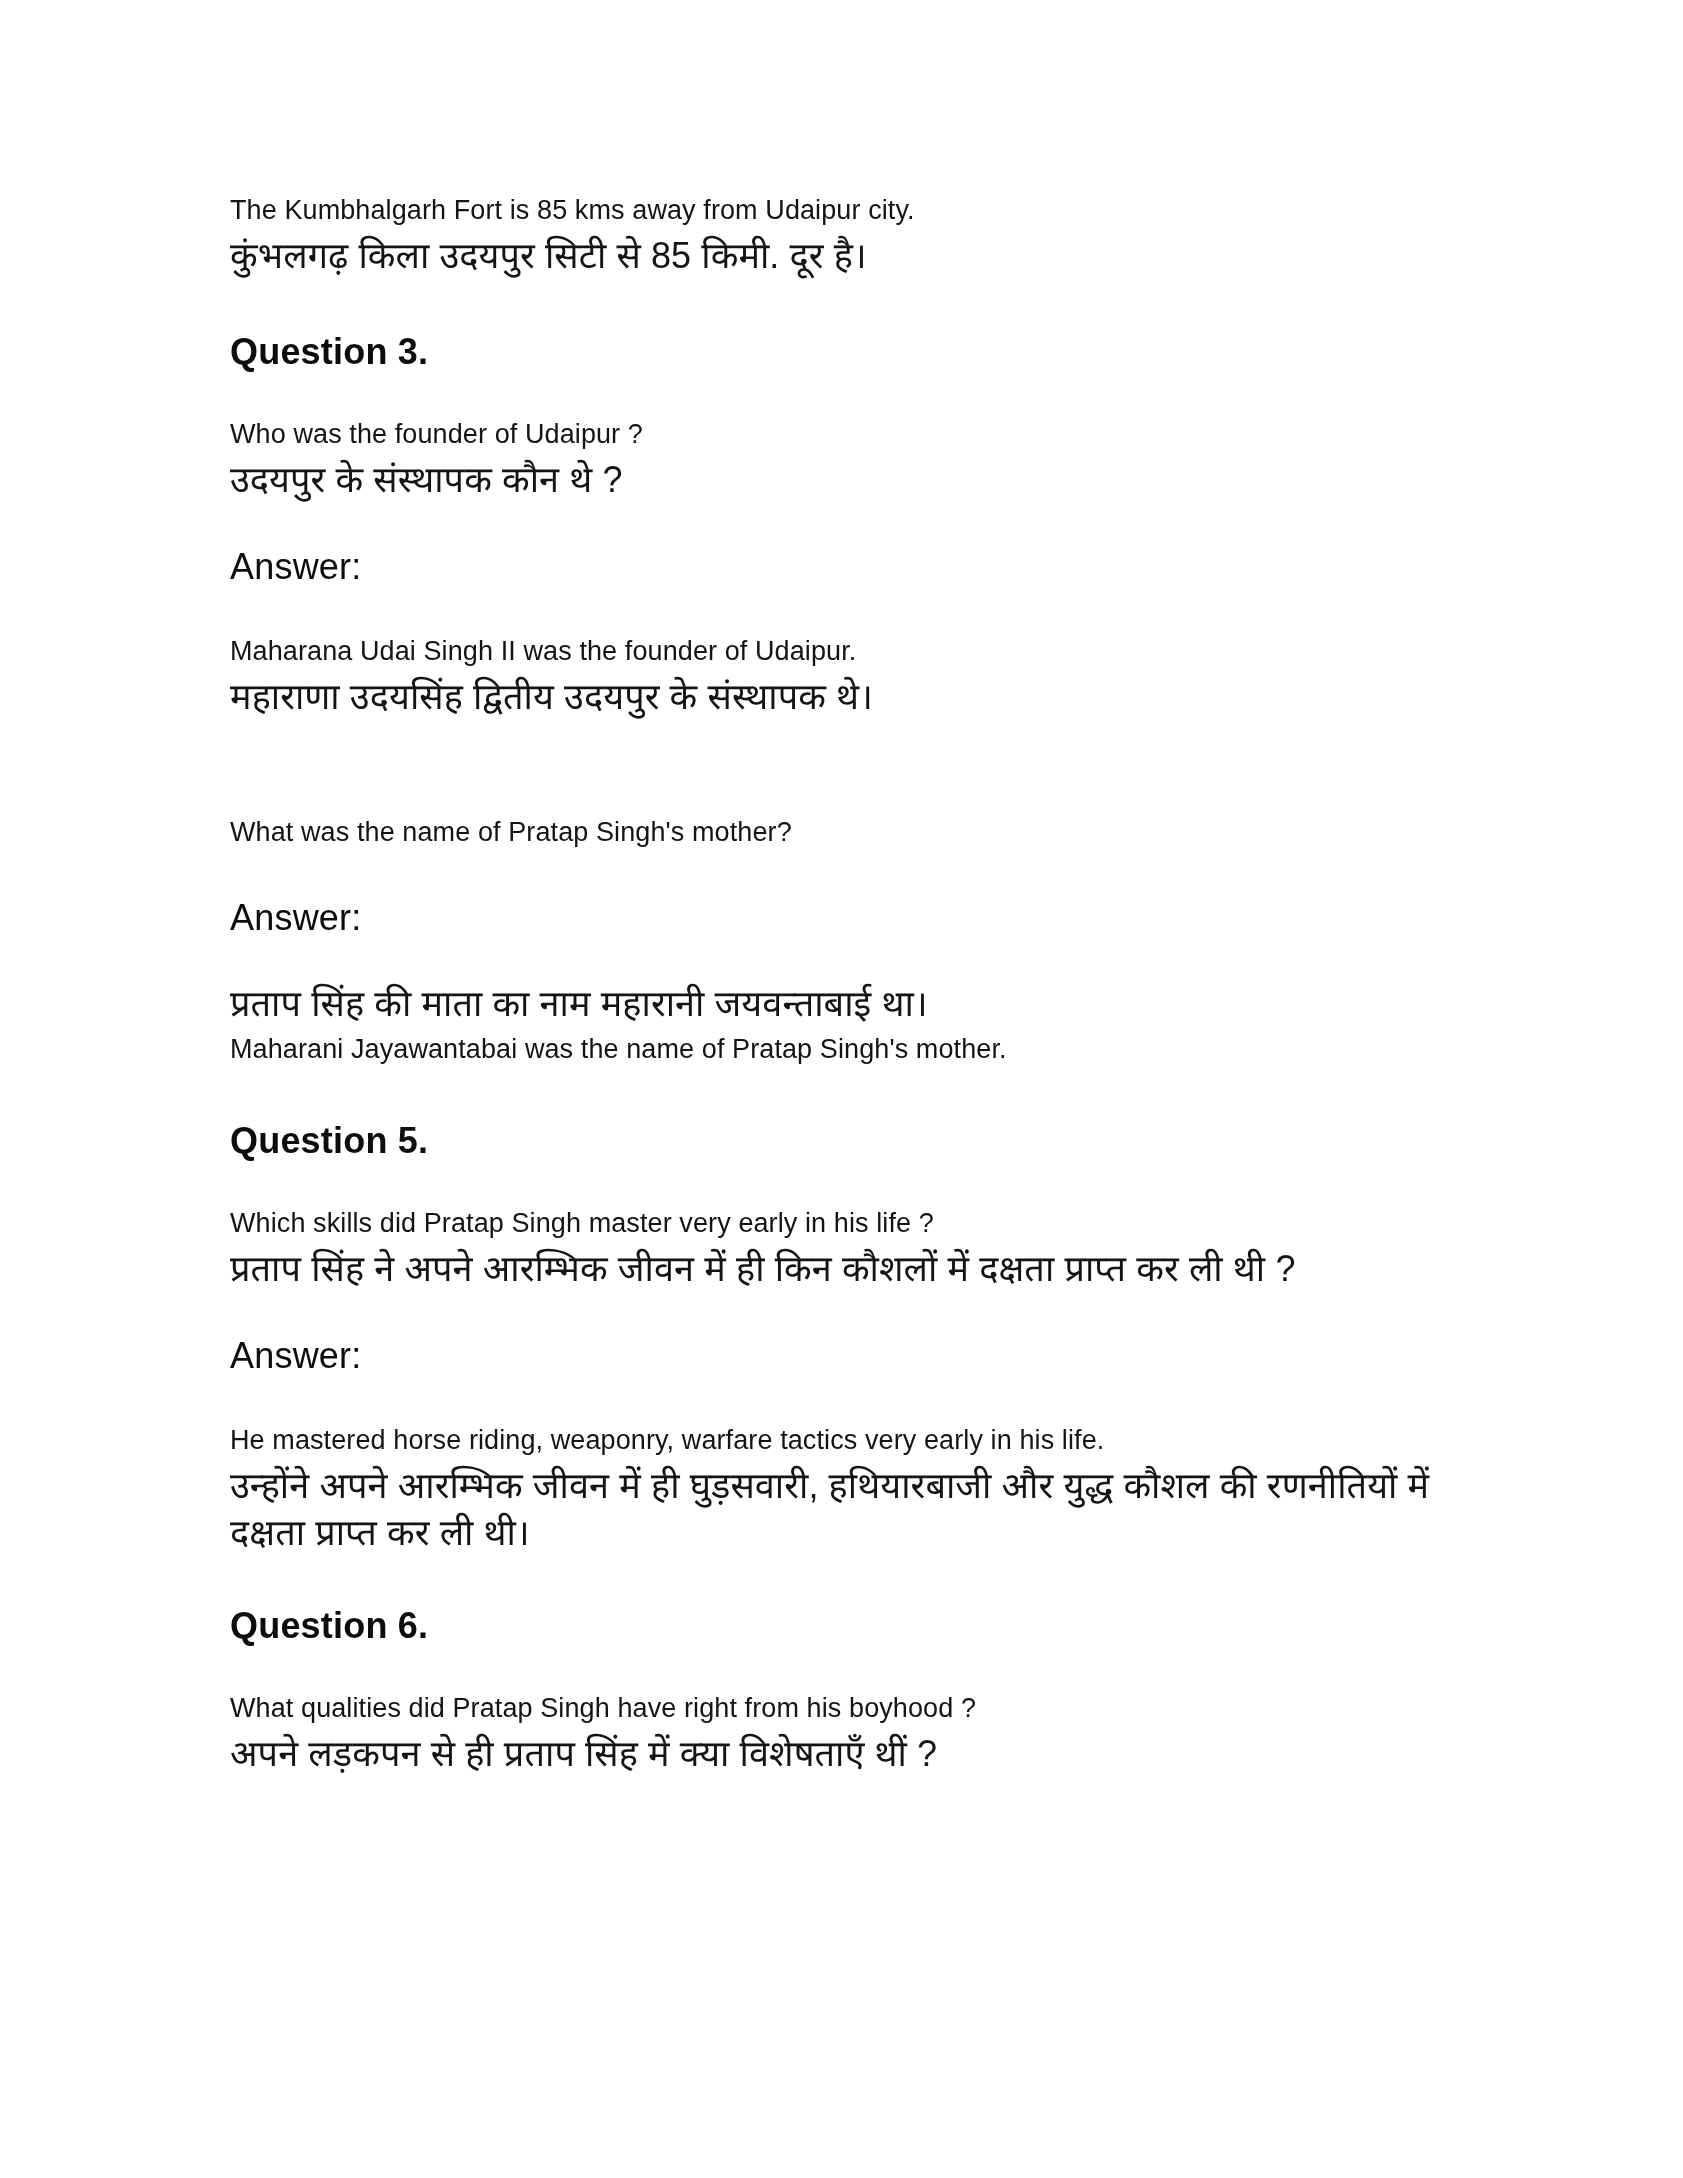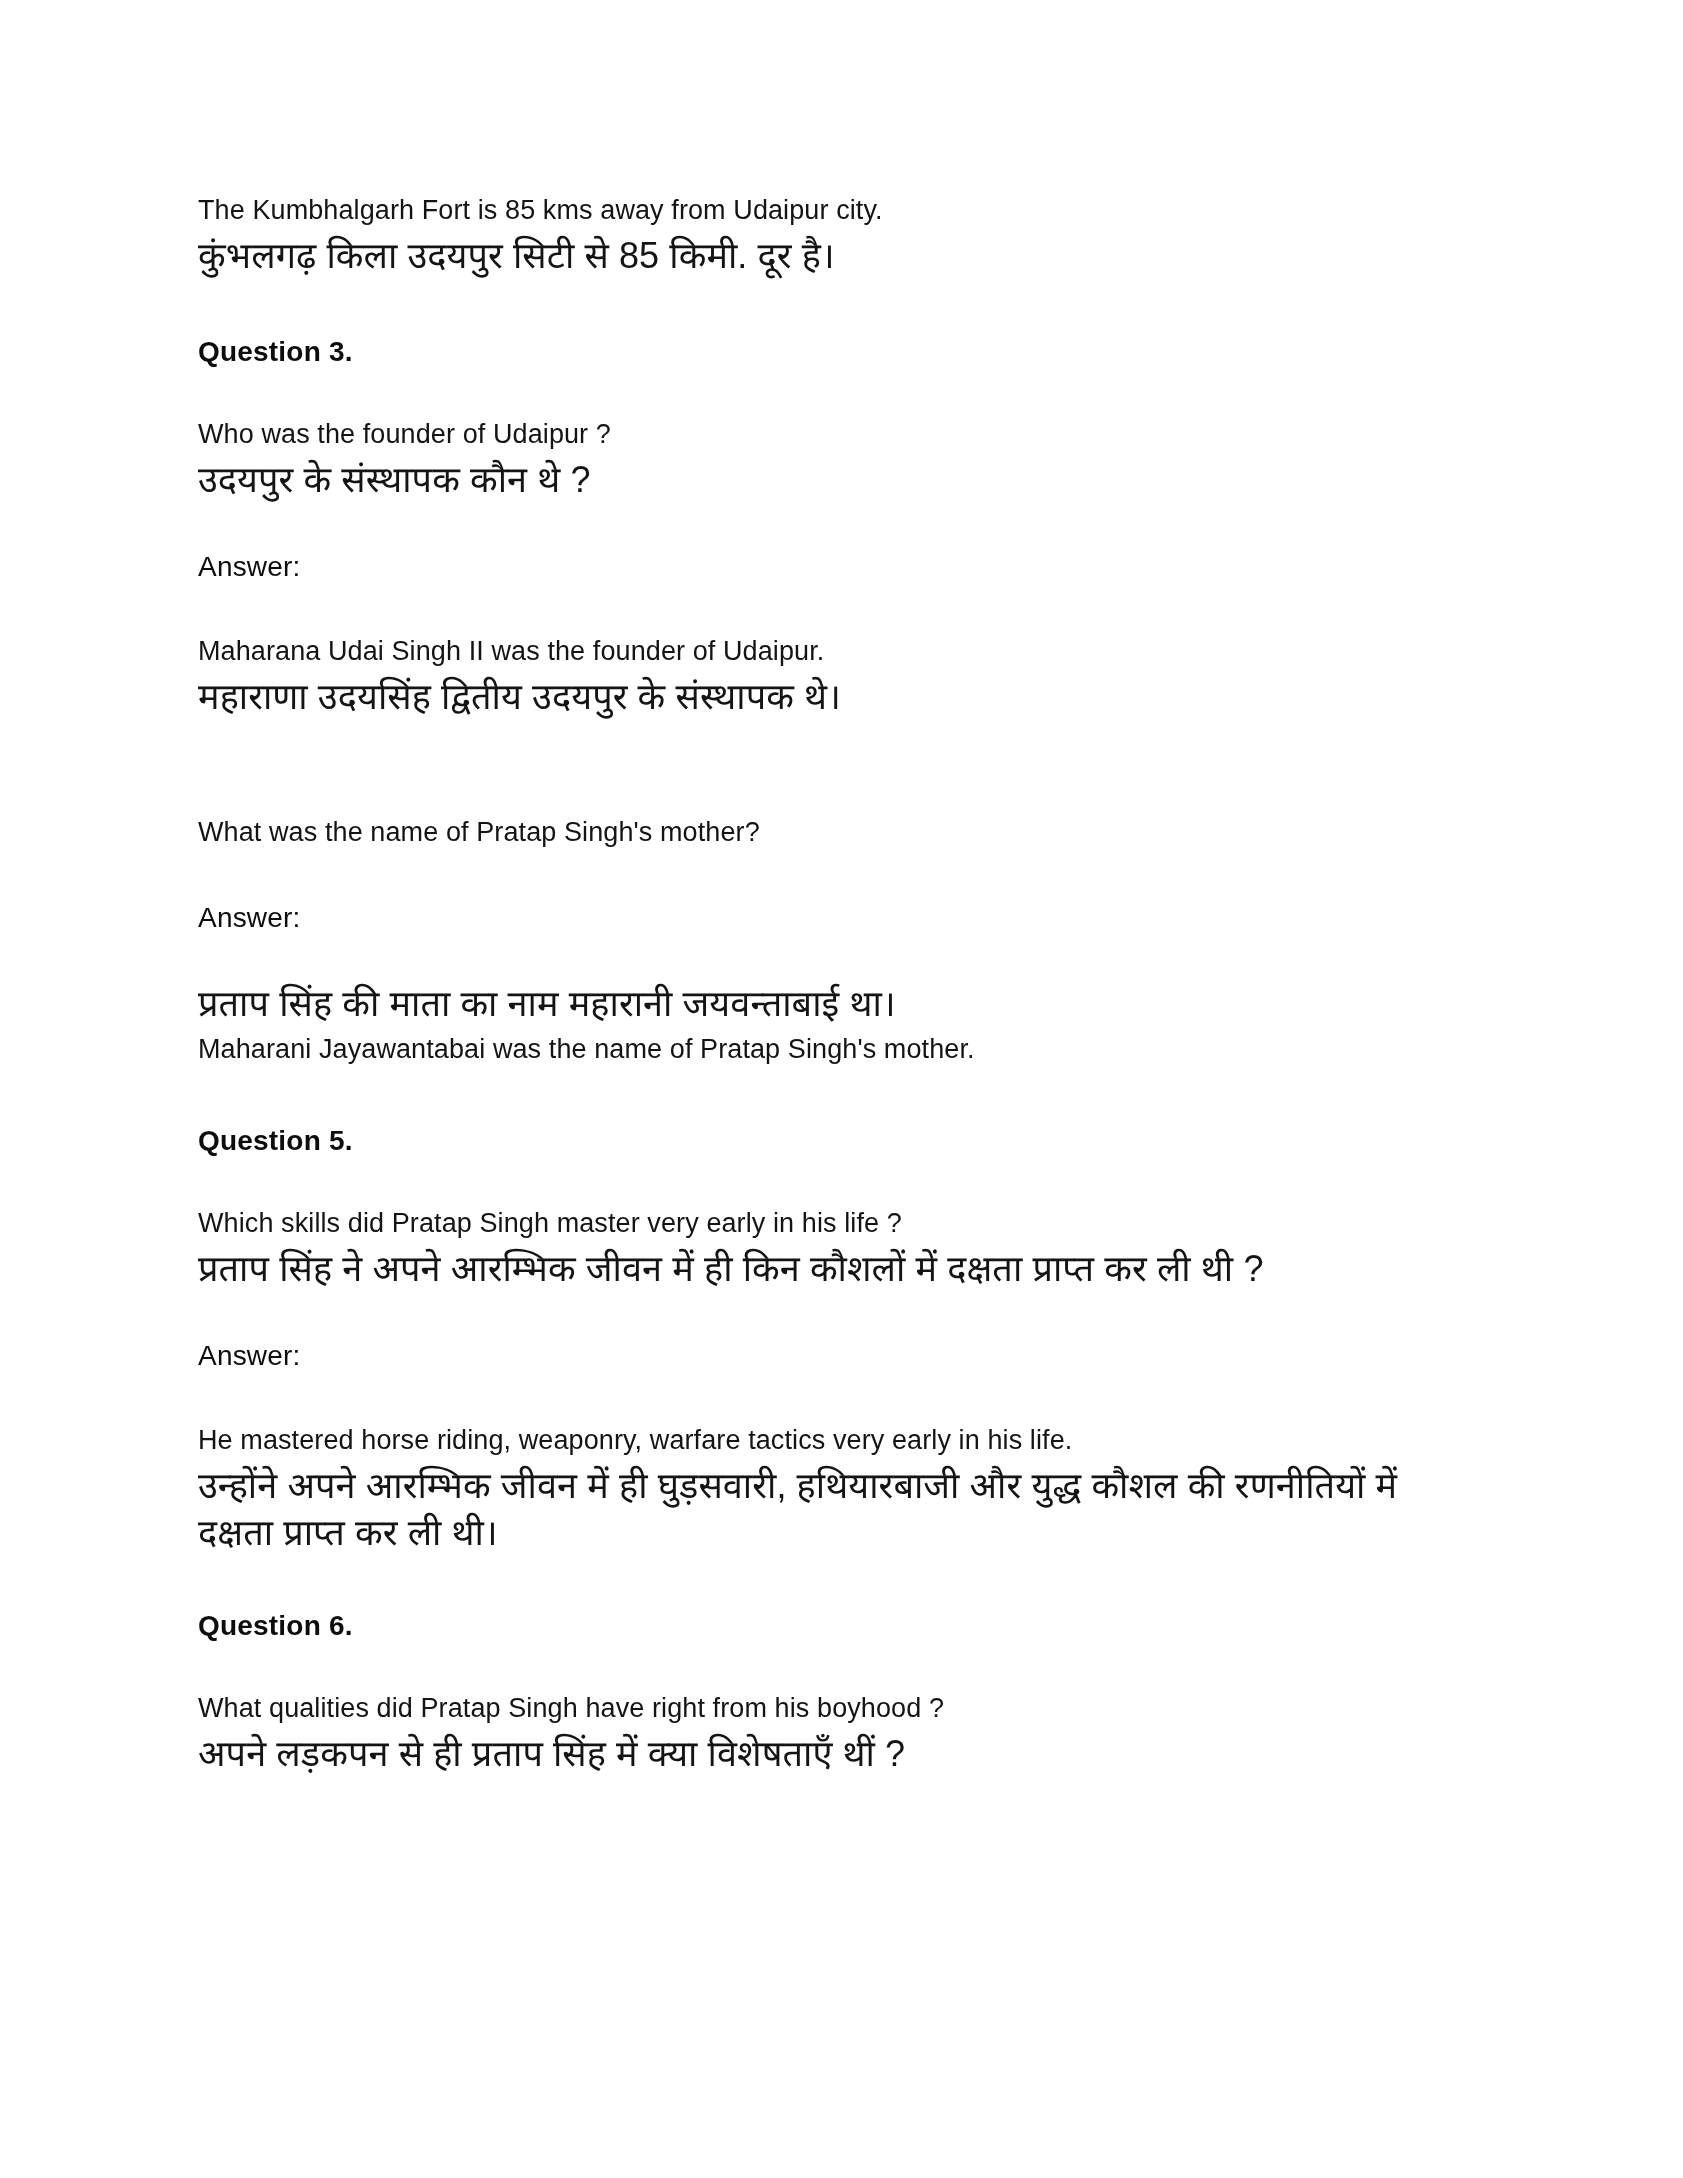--- a/index.html
+++ b/index.html
@@ -21,20 +21,21 @@
     position: relative;
     width: 1683px;
     height: 2178px;
     background: #ffffff;
     box-sizing: border-box;
     padding: 188px 129px 0 198px;
   }
 
   .doc-body {
     width: 1317px;
+    margin-left: 32px;
   }
 
   
   .para {
     margin: 0;
     padding: 0;
     font-size: 27px;
     line-height: 44px;
     letter-spacing: 0.1px;
     color: #141414;
@@ -57,21 +58,21 @@
   .lang-hi {
     font-family: "Liberation Sans", "DejaVu Sans", sans-serif;
     font-size: 36px;
     line-height: 47px;
   }
 
   .heading {
     margin: 0;
     padding: 0;
     font-weight: bold;
-    font-size: 28px;
+    font-size: 36px;
     line-height: 40px;
     letter-spacing: 0.2px;
     color: #0d0d0d;
     white-space: nowrap;
   }
 
   
   .gap-intro-to-q   { height: 53px; }
   .gap-q-to-text    { height: 40px; }
   .gap-text-to-ans  { height: 44px; }

